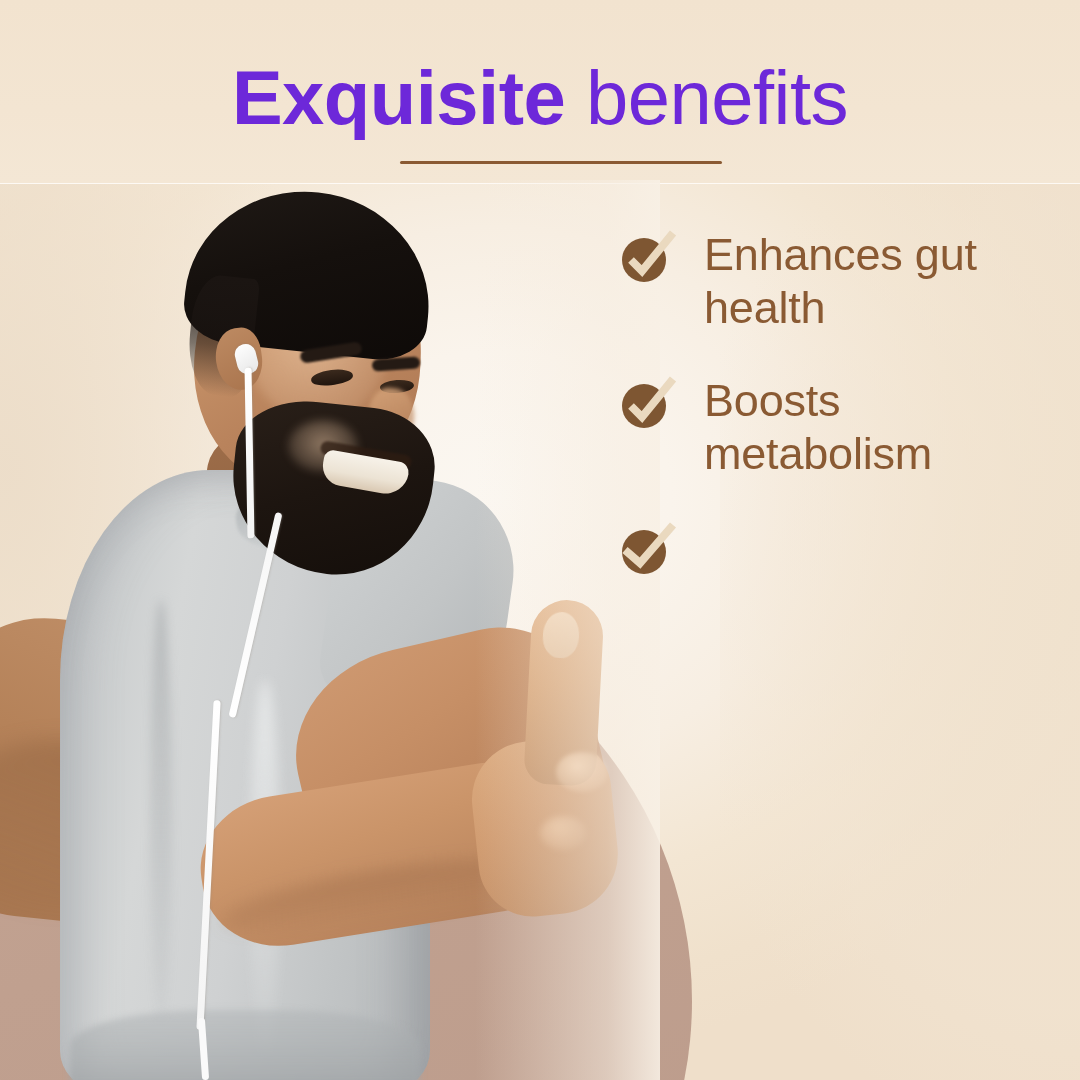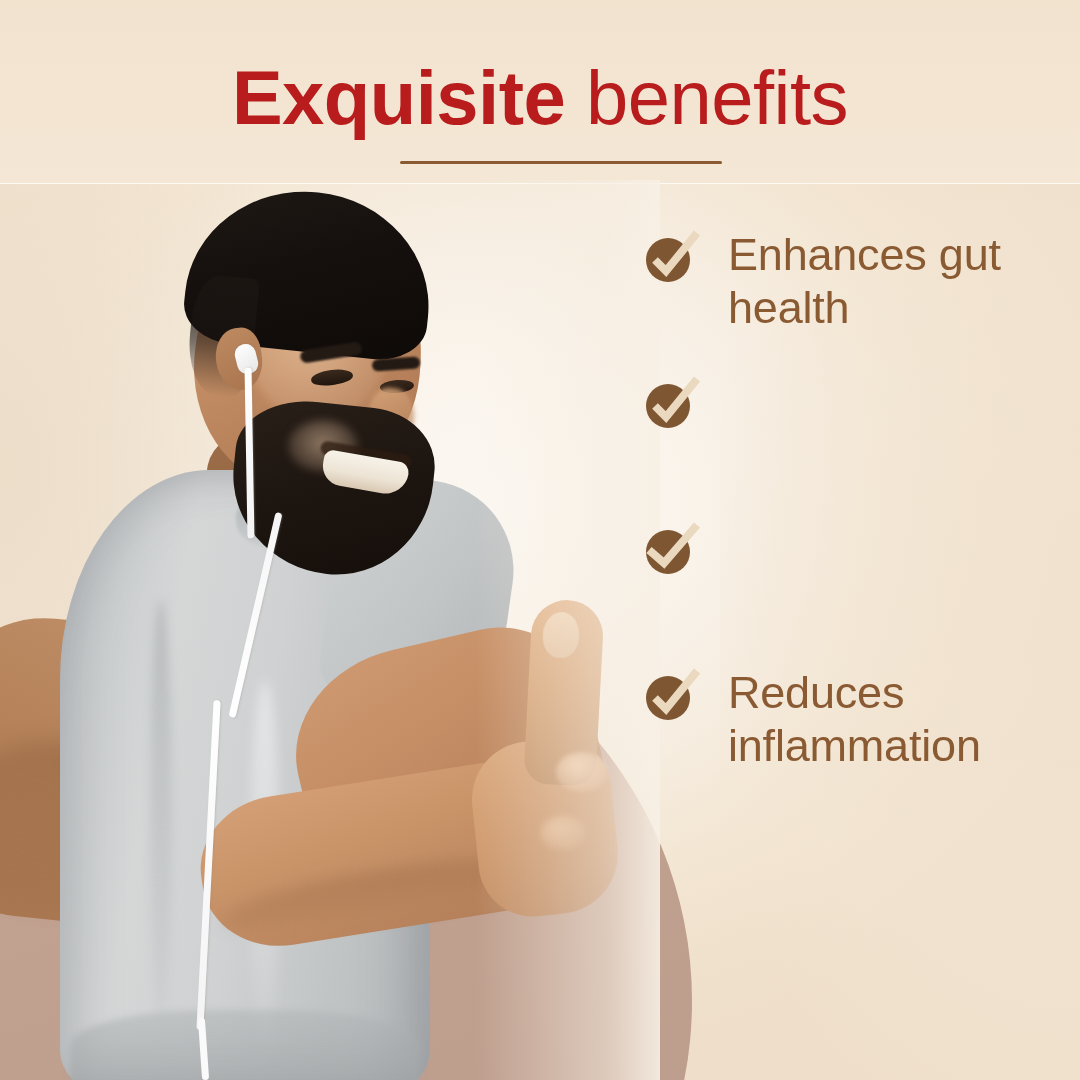--- a/index.html
+++ b/index.html
@@ -376,40 +376,40 @@
     height: 183px;
   }
   .title {
     position: absolute;
     left: 0;
     top: 52px;
     width: 1080px;
     text-align: center;
     font-size: 76px;
     line-height: 92px;
-    color: #b91c1c;
+    color: #6d28d9;
     letter-spacing: -0.5px;
     white-space: nowrap;
   }
   .title .t-strong { font-weight: 700; }
   .title .t-light  { font-weight: 400; }
   .title-rule {
     position: absolute;
     left: 400px;
     top: 161px;
     width: 322px;
     height: 3px;
     background: #8a5a33;
     border-radius: 2px;
   }
 
   
   .benefits {
     position: absolute;
-    left: 644px;
+    left: 620px;
     top: 228px;
     width: 420px;
   }
   .benefit {
     position: relative;
     min-height: 128px;
     padding-left: 84px;
     margin-bottom: 18px;
   }
   .benefit:last-child { margin-bottom: 0; }
@@ -505,36 +505,28 @@
       <span class="benefit-text">Enhances gut health</span>
     </div>
 
     <div class="benefit">
       <span class="check">
         <svg width="62" height="56" viewBox="0 0 62 56">
           <circle cx="24" cy="30" r="22" fill="#7e5632"></circle>
           <path d="M11 30 L22 41 L53 3" stroke="#ead9bf" stroke-width="8" fill="none" stroke-linecap="butt" stroke-linejoin="miter"></path>
         </svg>
       </span>
+      <span class="benefit-text">Boosts metabolism</span>
     </div>
 
     <div class="benefit">
       <span class="check">
         <svg width="62" height="56" viewBox="0 0 62 56">
           <circle cx="24" cy="30" r="22" fill="#7e5632"></circle>
           <path d="M5 28 L20 41 L53 3" stroke="#ead9bf" stroke-width="8" fill="none" stroke-linecap="butt" stroke-linejoin="miter"></path>
         </svg>
       </span>
     </div>
 
-    <div class="benefit">
-      <span class="check">
-        <svg width="62" height="56" viewBox="0 0 62 56">
-          <circle cx="24" cy="30" r="22" fill="#7e5632"></circle>
-          <path d="M11 30 L22 41 L53 3" stroke="#ead9bf" stroke-width="8" fill="none" stroke-linecap="butt" stroke-linejoin="miter"></path>
-        </svg>
-      </span>
-      <span class="benefit-text">Reduces inflammation</span>
-    </div>
 
   </div>
 
 </div>
 
 </body></html>

